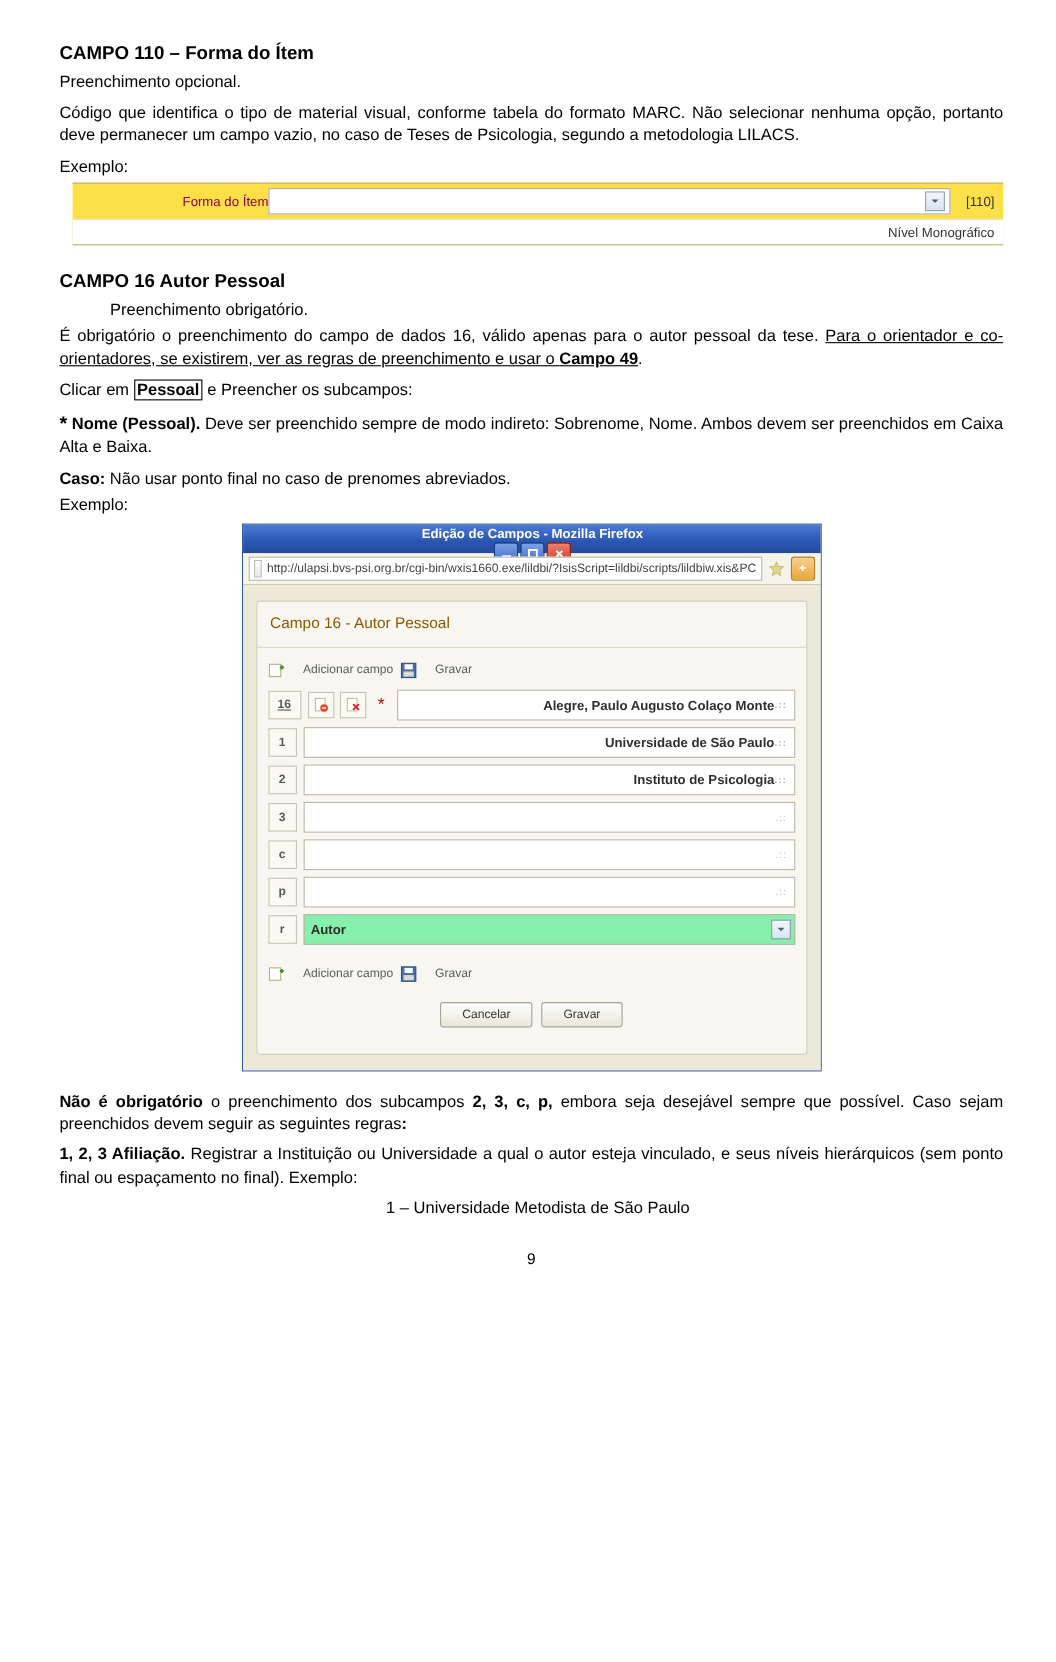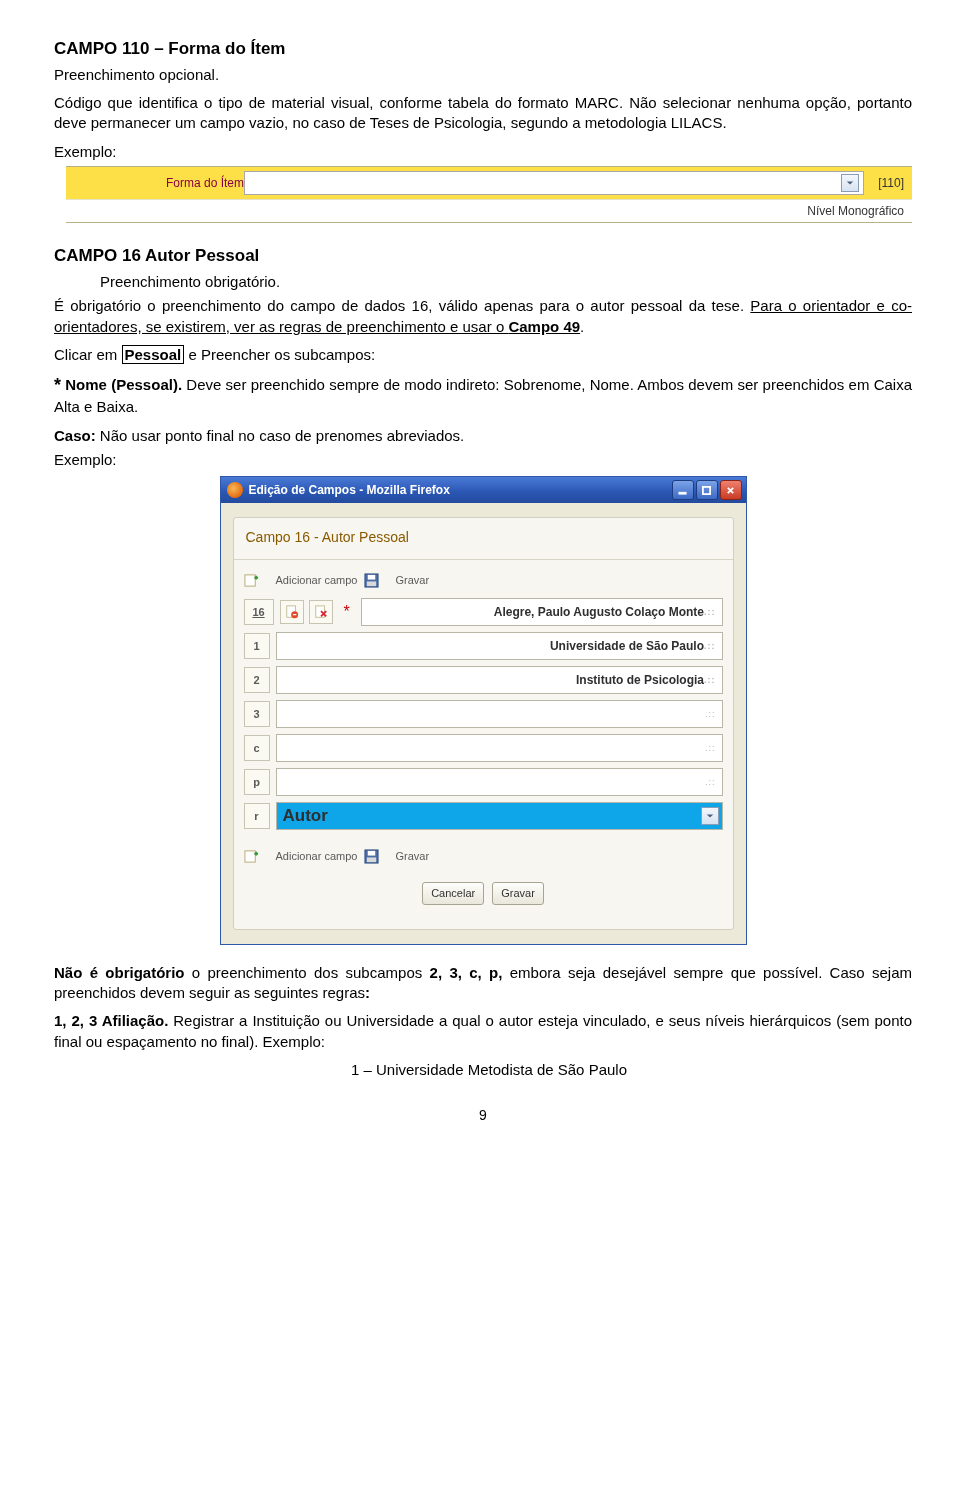--- a/index.html
+++ b/index.html
@@ -76,20 +76,21 @@
     background: #ece9d8;
     box-shadow: 0 0 0 1px #fff inset;
   }
   .titlebar {
     display: flex;
     align-items: center;
     background: linear-gradient(#4a79d6 0%, #2a56b2 60%, #234a9d 100%);
     height: 26px;
     padding: 0 4px 0 6px;
     color: #fff;
+    flex-direction: column;
   }
   .titlebar .ff-icon {
     width: 16px; height: 16px; margin-right: 6px;
     background: radial-gradient(circle at 40% 40%, #f7b957 0%, #e46a11 70%, #b64400 100%);
     border-radius: 50%;
   }
   .titlebar .title-text { flex: 1; font-weight: bold; font-size: 12px; }
   .winbtns { display: flex; gap: 2px; }
   .winbtn {
     width: 20px; height: 18px;
@@ -187,35 +188,35 @@
     padding: 0 6px;
     font-weight: bold; color:#2f2f2f;
     font-size: 12px;
   }
   .txt.light { font-weight: normal; }
   .grip { color:#b5b5b5; letter-spacing:1px; font-size:9px; }
   .sel {
     flex: 1;
     height: 26px;
     border: 1px solid #b9b6a5;
-    background: #0ea5e9;
+    background: #86efac;
     display:flex; align-items:center; justify-content:space-between;
     padding: 0 3px 0 6px;
     font-weight: bold; color:#2f2f2f;
-    font-size: 17px;
+    font-size: 12px;
   }
   .btn-row {
     display:flex; justify-content:center; gap:8px;
     padding: 8px 0 12px 0;
   }
   .btn {
     border: 1px solid #a7a492;
     background: linear-gradient(#fdfdfb,#e9e7da);
     border-radius: 3px;
-    padding: 3px 8px;
+    padding: 3px 19px;
     color:#333;
   }
   .first-row-icons { display:flex; gap:5px; }
 
   .page-num { text-align:center; font-size:14px; margin-top:26px; }
 </style>
 </head>
 <body>
 
 <p class="heading">CAMPO 110 – Forma do Ítem</p>
@@ -270,20 +271,32 @@
             <rect x="1" y="1" width="8" height="8" fill="none" stroke-width="2"></rect>
           </svg>
         </div>
       <div class="winbtn close">
           <svg viewBox="0 0 10 10">
             <path d="M2 2 L8 8 M8 2 L2 8" stroke-width="2"></path>
           </svg>
         </div>
     </div>
   </div>
+  <div class="urlbar">
+    <div class="urlbox">
+      <span class="page-icon"></span>
+      <span>http://ulapsi.bvs-psi.org.br/cgi-bin/wxis1660.exe/lildbi/?IsisScript=lildbi/scripts/lildbiw.xis&amp;PC</span>
+    </div>
+    <div class="url-star">
+      <svg viewBox="0 0 20 20" width="14" height="14">
+          <path d="M10 1 L12.5 7 L19 7.5 L14 12 L15.5 19 L10 15.5 L4.5 19 L6 12 L1 7.5 L7.5 7 Z" stroke-width="1"></path>
+        </svg>
+    </div>
+    <div class="url-plus">+</div>
+  </div>
   <div class="popup-body">
     <div class="panel">
       <div class="panel-head">Campo 16 - Autor Pessoal</div>
       <div class="panel-inner">
 
         <div class="action-row">
           <span class="act">
             <span class="sm-icon">
               <svg viewBox="0 0 16 16">
                   <rect x="1" y="2" width="11" height="12" fill="#fff" stroke="#b7a873"></rect>

